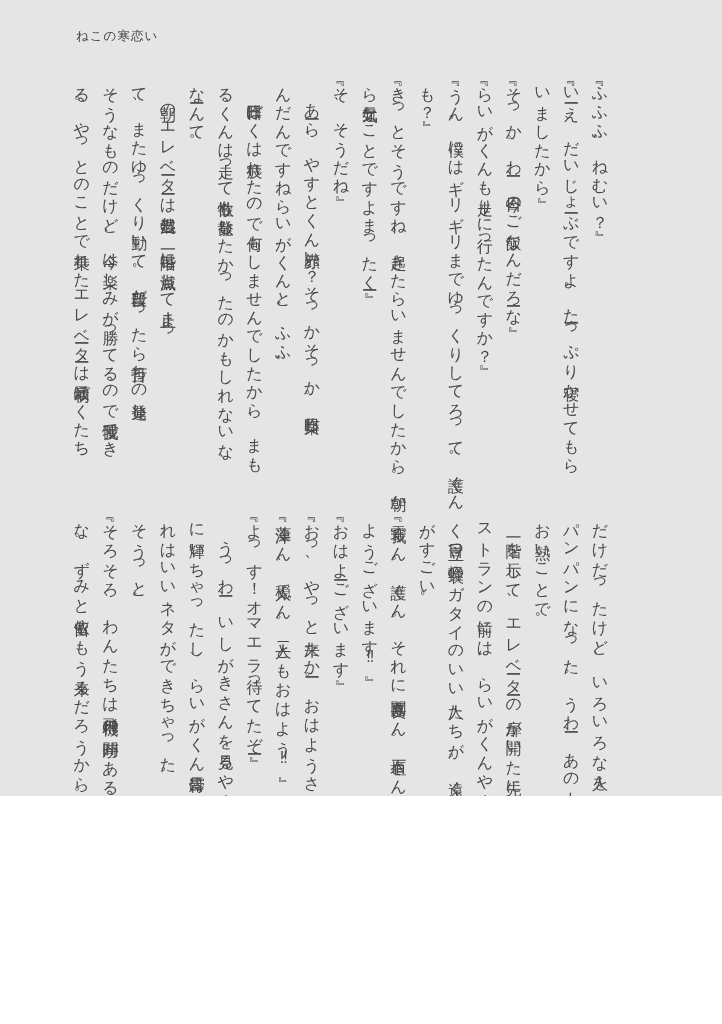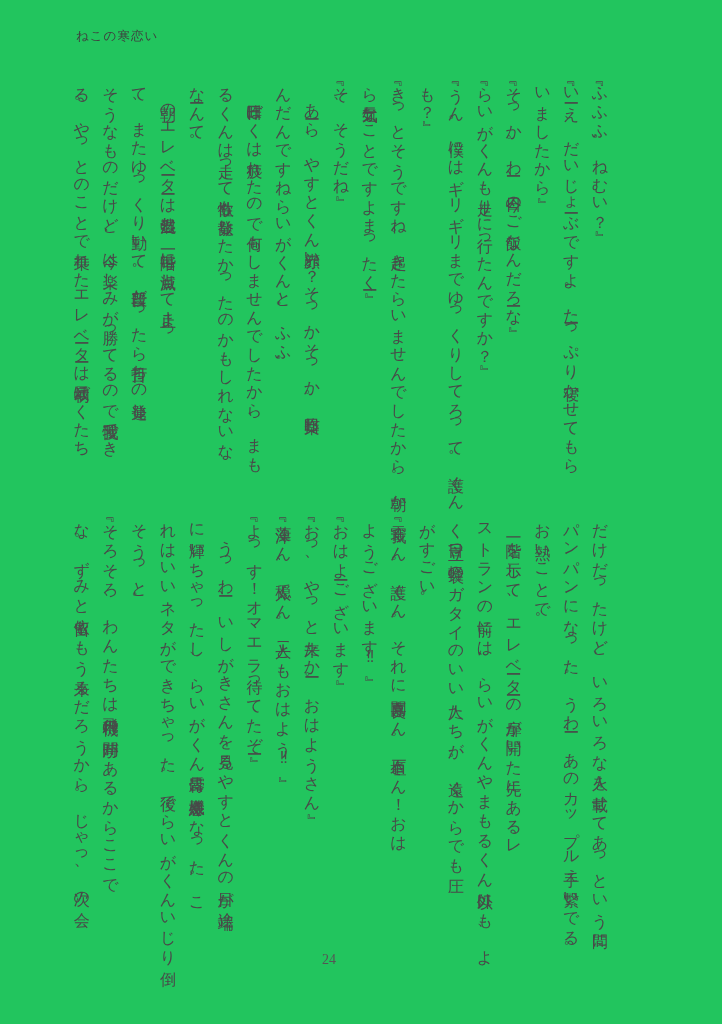--- a/index.html
+++ b/index.html
@@ -3,22 +3,22 @@
 <meta charset="utf-8">
 <style>
   html, body {
     margin: 0;
     padding: 0;
     background: #ffffff;
   }
   .page {
     position: relative;
     width: 722px;
-    height: 1024px;
-    background: #22c55e;
+    height: 796px;
+    background: #e5e5e5;
     overflow: hidden;
     font-family: "Liberation Sans", sans-serif;
     color: #494949;
   }
   .running-header {
     position: absolute;
     top: 28px;
     left: 76px;
     font-size: 12.5px;
     letter-spacing: 1px;

